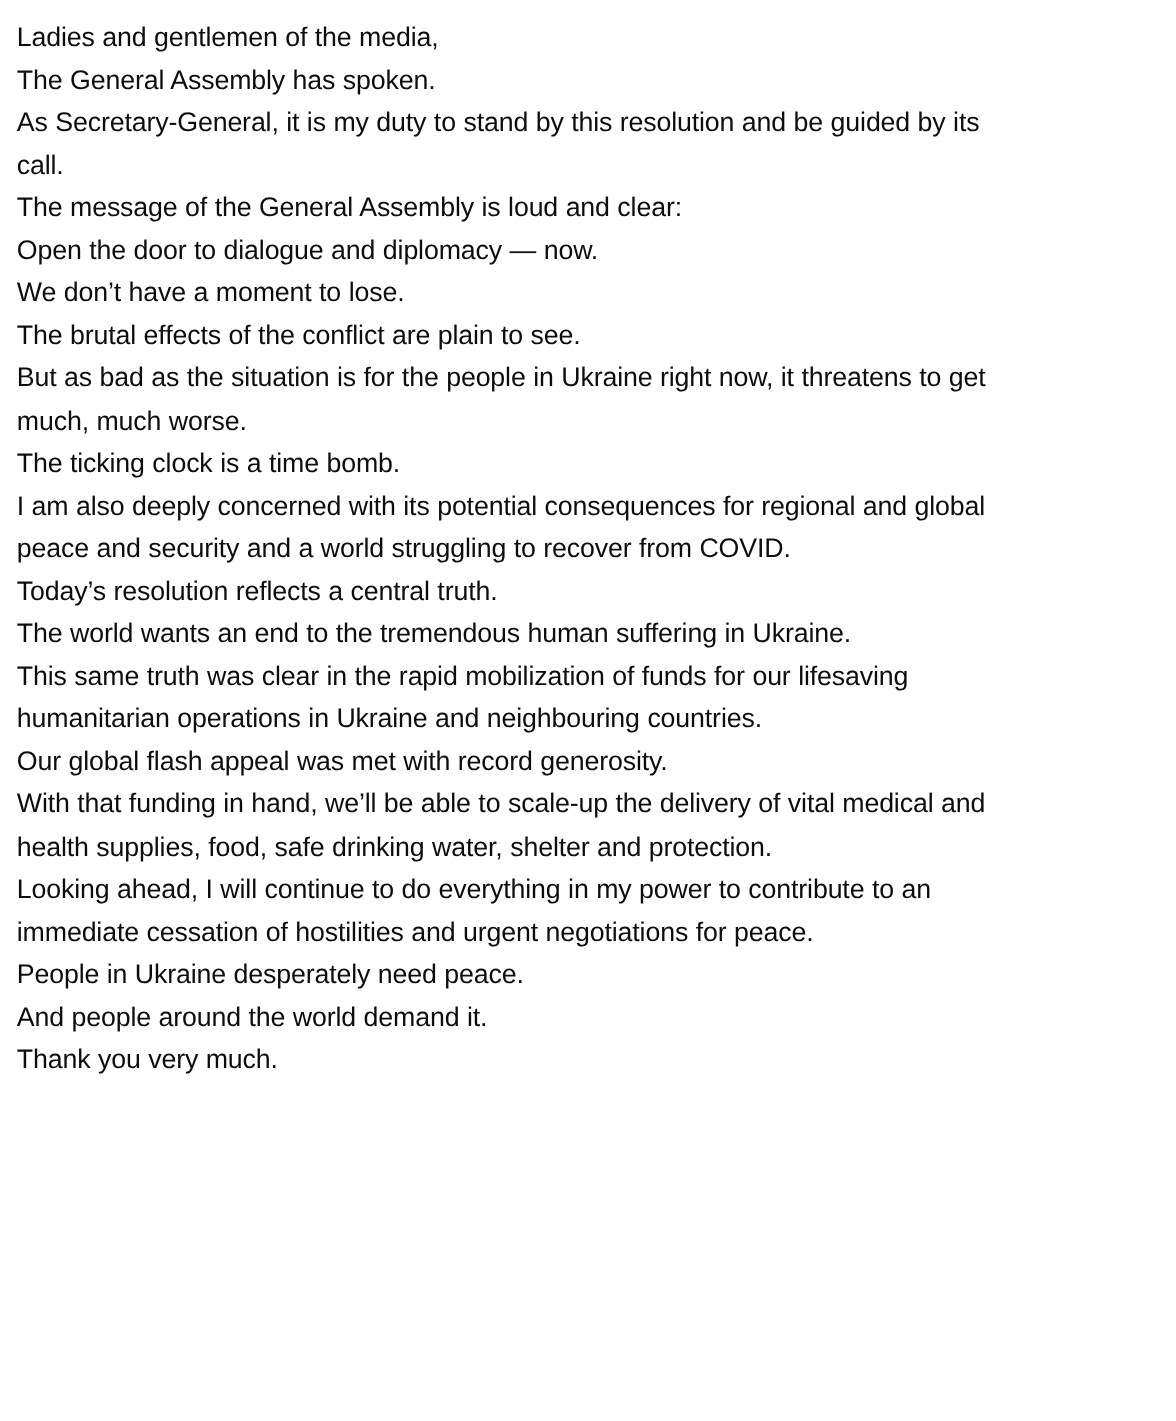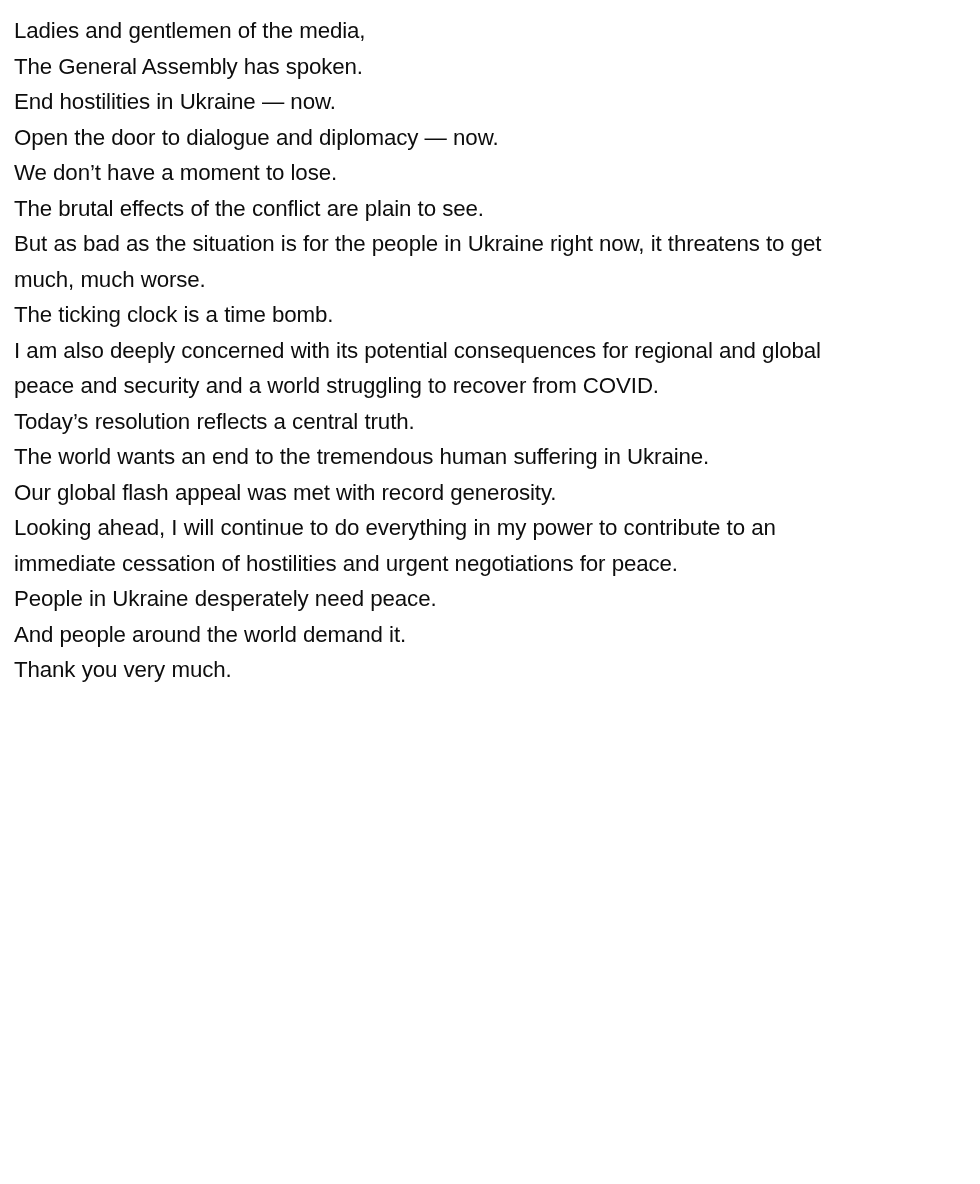--- a/index.html
+++ b/index.html
@@ -45,28 +45,31 @@
     hyphens: none;
   }
 </style>
 </head>
 <body>
 
 <div class="page">
   <div class="speech-body" id="speech-body">
       <p class="speech-paragraph">Ladies and gentlemen of the media,</p>
       <p class="speech-paragraph">The General Assembly has spoken.</p>
-      <p class="speech-paragraph">End hostilities in Ukraine — now.</p>
+      <p class="speech-paragraph">As Secretary-General, it is my duty to stand by this resolution and be guided by its call.</p>
+      <p class="speech-paragraph">The message of the General Assembly is loud and clear:</p>
       <p class="speech-paragraph">Open the door to dialogue and diplomacy — now.</p>
       <p class="speech-paragraph">We don’t have a moment to lose.</p>
       <p class="speech-paragraph">The brutal effects of the conflict are plain to see.</p>
       <p class="speech-paragraph">But as bad as the situation is for the people in Ukraine right now, it threatens to get much, much worse.</p>
       <p class="speech-paragraph">The ticking clock is a time bomb.</p>
       <p class="speech-paragraph">I am also deeply concerned with its potential consequences for regional and global peace and security and a world struggling to recover from COVID.</p>
       <p class="speech-paragraph">Today’s resolution reflects a central truth.</p>
       <p class="speech-paragraph">The world wants an end to the tremendous human suffering in Ukraine.</p>
+      <p class="speech-paragraph">This same truth was clear in the rapid mobilization of funds for our lifesaving humanitarian operations in Ukraine and neighbouring countries.</p>
       <p class="speech-paragraph">Our global flash appeal was met with record generosity.</p>
+      <p class="speech-paragraph">With that funding in hand, we’ll be able to scale-up the delivery of vital medical and health supplies, food, safe drinking water, shelter and protection.</p>
       <p class="speech-paragraph">Looking ahead, I will continue to do everything in my power to contribute to an immediate cessation of hostilities and urgent negotiations for peace.</p>
       <p class="speech-paragraph">People in Ukraine desperately need peace.</p>
       <p class="speech-paragraph">And people around the world demand it.</p>
       <p class="speech-paragraph">Thank you very much.</p>
     </div>
 </div>
 
 </body></html>

